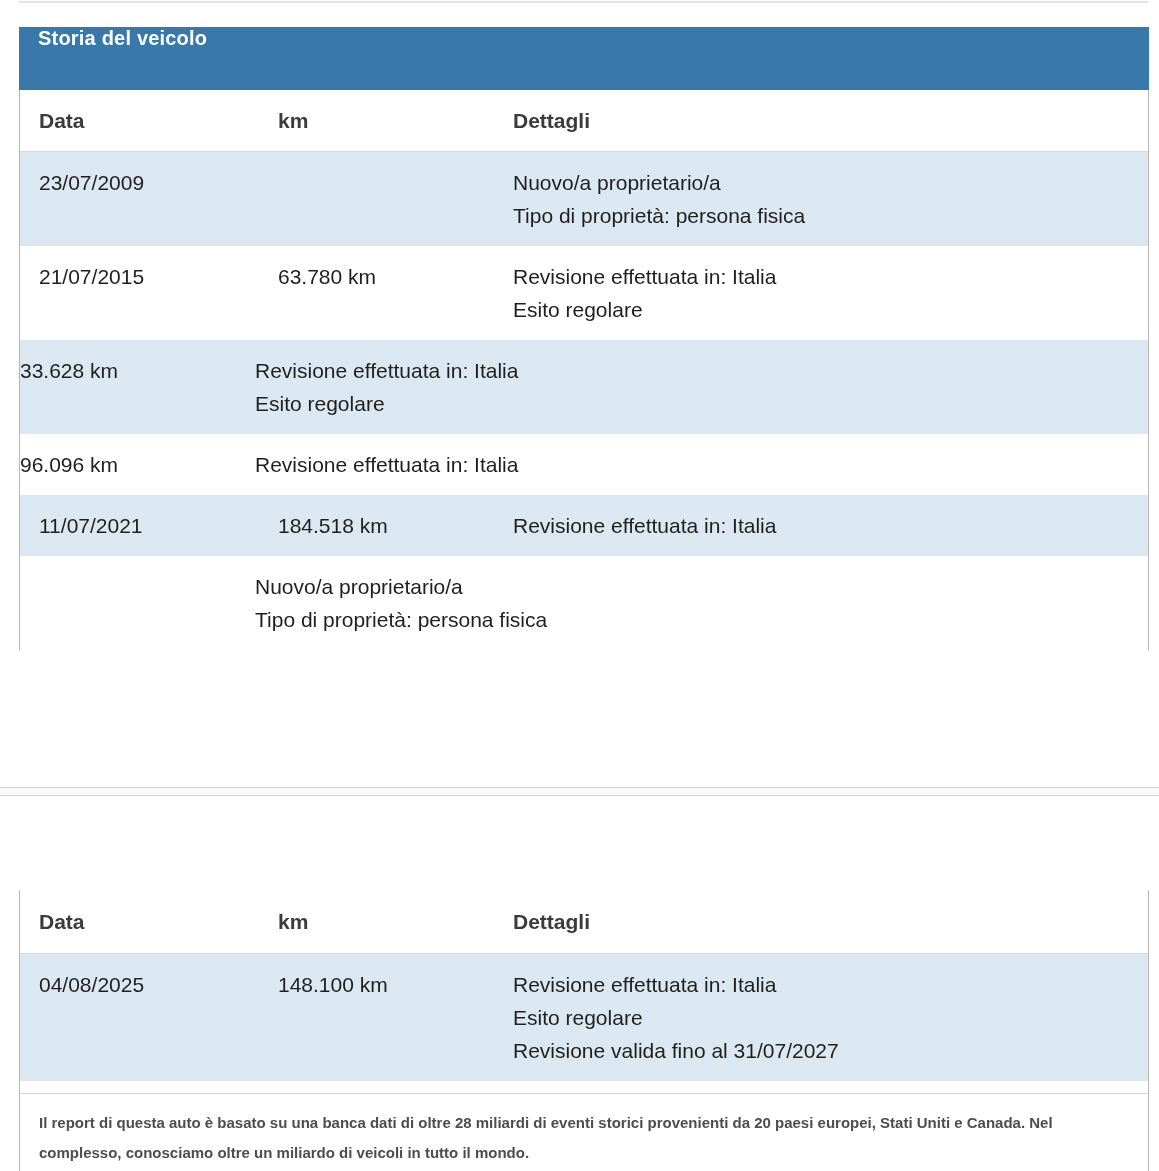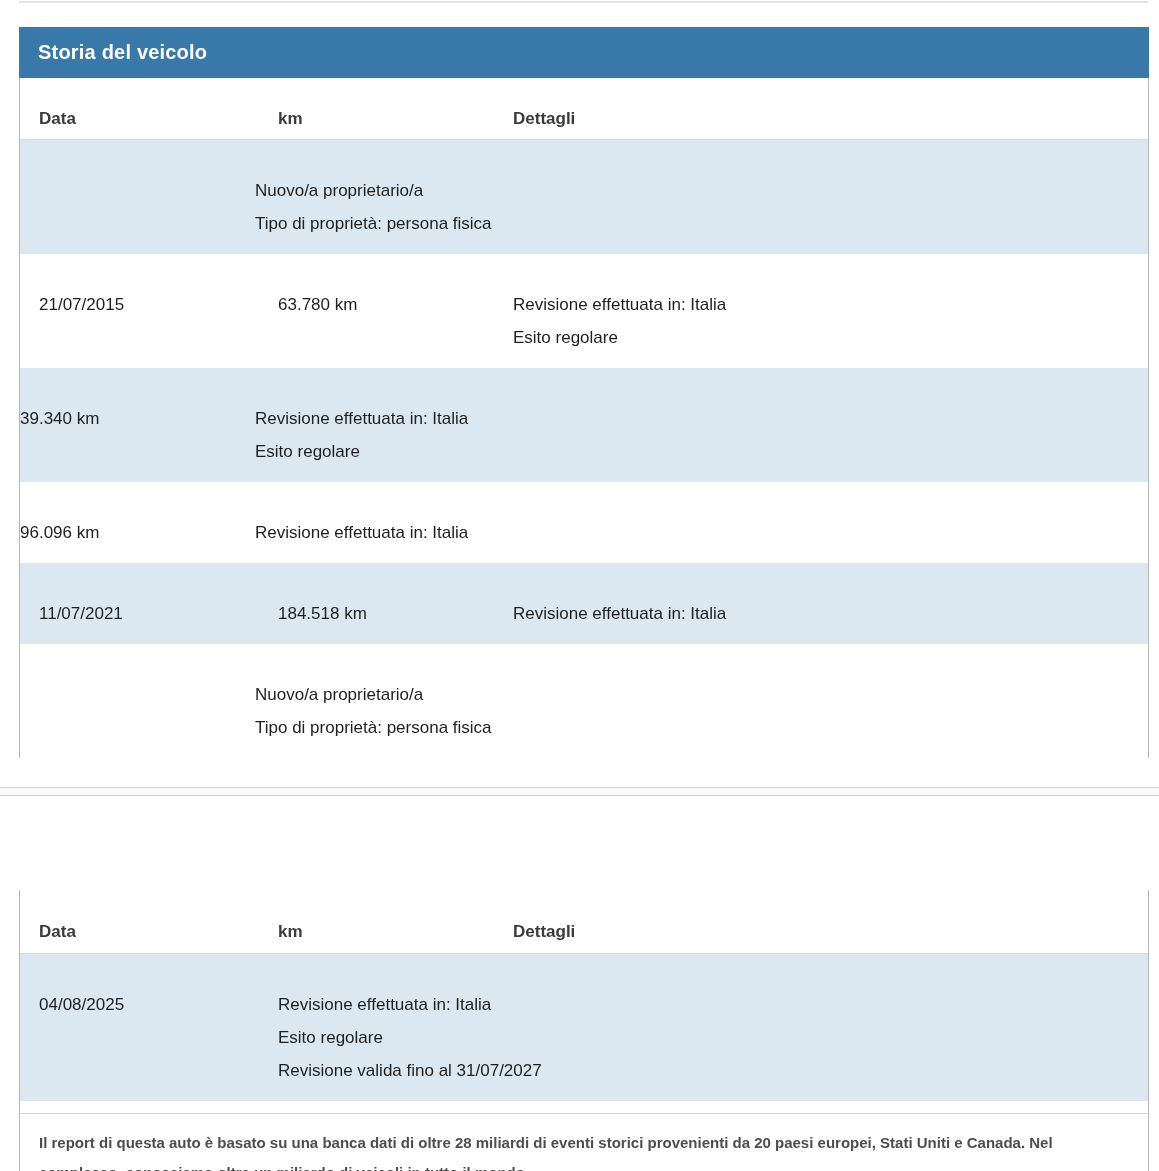--- a/index.html
+++ b/index.html
@@ -25,23 +25,23 @@
   }
   
   .card1 {
     position: absolute;
     left: 19px;
     top: 27px;
     width: 1130px;
   }
   .card-header {
     background: #3879a9;
-    height: 51px;
+    height: 63px;
     display: flex;
-    align-items: center;
+    align-items: flex-start;
     padding-left: 19px;
     box-sizing: border-box;
   }
   .card-title {
     margin: 0;
     font-size: 20px;
     font-weight: bold;
     color: #ffffff;
     letter-spacing: 0.2px;
   }
@@ -66,22 +66,21 @@
   .trow {
     display: flex;
     padding: 14px 0;
     background: #ffffff;
   }
   .trow.alt {
     background: #dbe8f2;
   }
   .cell {
     line-height: 33px;
-    font-size: 17px;
-    margin-top: 20px;
+    font-size: 21px;
   }
   .cell.date {
     width: 239px;
     padding-left: 19px;
     box-sizing: content-box;
     flex: 0 0 auto;
   }
   .cell.km {
     width: 235px;
     flex: 0 0 auto;
@@ -148,36 +147,37 @@
       <h2 class="card-title">Storia del veicolo</h2>
     </header>
     <div class="tbody">
       <div class="thead">
         <div class="cell date th">Data</div>
         <div class="cell km th">km</div>
         <div class="cell details th">Dettagli</div>
       </div>
       <div>
           <div class="trow alt">
+            <div class="cell date">23/07/2009</div>
             <div class="cell km"></div>
             <div class="cell details">
               <div class="detail-line">Nuovo/a proprietario/a</div>
               <div class="detail-line">Tipo di proprietà: persona fisica</div>
             </div>
           </div>
           <div class="trow">
             <div class="cell date">21/07/2015</div>
             <div class="cell km">63.780 km</div>
             <div class="cell details">
               <div class="detail-line">Revisione effettuata in: Italia</div>
               <div class="detail-line">Esito regolare</div>
             </div>
           </div>
           <div class="trow alt">
-            <div class="cell km">39.340 km</div>
+            <div class="cell km">33.628 km</div>
             <div class="cell details">
               <div class="detail-line">Revisione effettuata in: Italia</div>
               <div class="detail-line">Esito regolare</div>
             </div>
           </div>
           <div class="trow">
             <div class="cell km">96.096 km</div>
             <div class="cell details">
               <div class="detail-line">Revisione effettuata in: Italia</div>
             </div>
@@ -205,20 +205,21 @@
   <section class="card2">
     <div class="tbody tbody2">
       <div class="thead thead2">
         <div class="cell date th">Data</div>
         <div class="cell km th">km</div>
         <div class="cell details th">Dettagli</div>
       </div>
       <div>
           <div class="trow alt">
             <div class="cell date">04/08/2025</div>
+            <div class="cell km">148.100 km</div>
             <div class="cell details">
               <div class="detail-line">Revisione effettuata in: Italia</div>
               <div class="detail-line">Esito regolare</div>
               <div class="detail-line">Revisione valida fino al 31/07/2027</div>
             </div>
           </div>
         </div>
       <div class="row-gap"></div>
       <div class="note-box">Il report di questa auto è basato su una banca dati di oltre 28 miliardi di eventi storici provenienti da 20 paesi europei, Stati Uniti e Canada. Nel complesso, conosciamo oltre un miliardo di veicoli in tutto il mondo.</div>
     </div>

